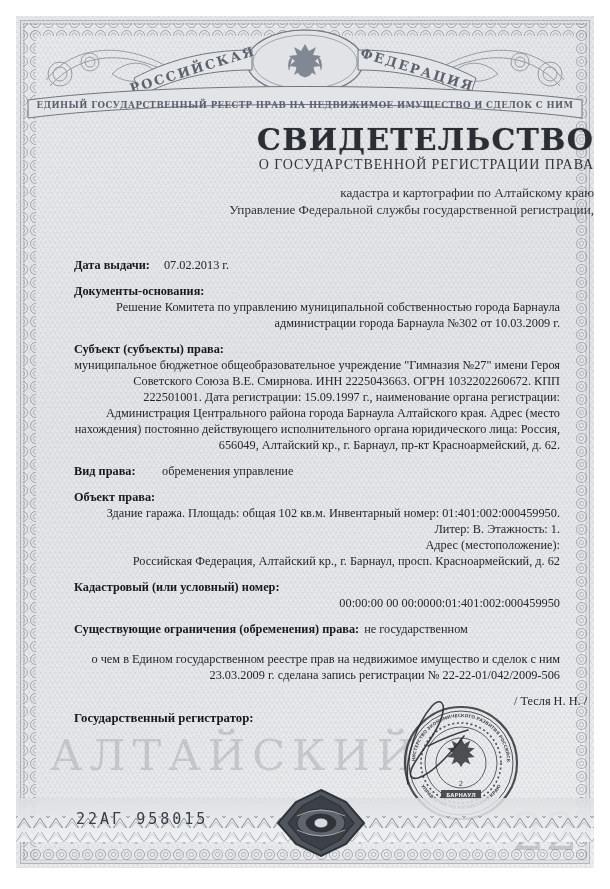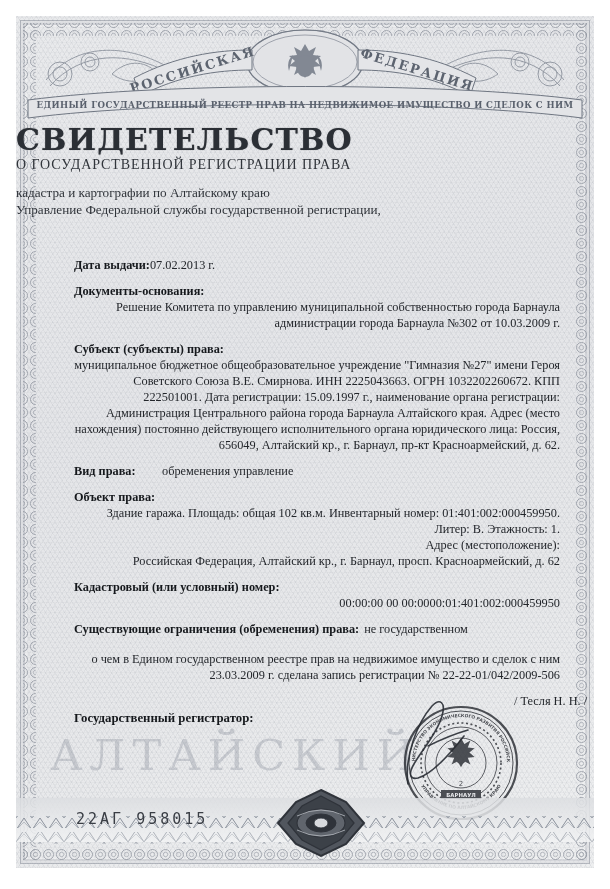--- a/index.html
+++ b/index.html
@@ -63,21 +63,21 @@
     height: 108px;
     pointer-events: none;
   }
 
   
   .titles {
     position: absolute;
     left: 0;
     top: 108px;
     width: 578px;
-    text-align: left;
+    text-align: right;
   }
   .t-main {
     font-family: "DejaVu Serif", serif;
     font-size: 30px;
     font-weight: 700;
     letter-spacing: 1.2px;
     color: #2b2f35;
     line-height: 1.06;
     text-shadow: 0 0 1px rgba(40,44,50,.55);
   }
@@ -105,21 +105,21 @@
     line-height: 1.30;
   }
   .blk { margin-bottom: 10px; }
   .lbl {
     font-weight: 700;
     color: #15181c;
   }
   .val { color: #23262b; text-align: right; }
   .ptxt { margin: 0; }
 
-  .field-date .lbl { margin-right: 0; }
+  .field-date .lbl { margin-right: 14px; }
   .field-vid .lbl { display: inline-block; width: 88px; }
 
   
   .wm-altayskiy {
     position: absolute;
     left: 34px;
     top: 714px;
     width: 520px;
     font-family: "DejaVu Serif", serif;
     font-size: 43px;
@@ -353,20 +353,21 @@
           <ellipse cx="59" cy="52" rx="6" ry="8"></ellipse>
         </g>
         <text x="59" y="82" font-family="DejaVu Sans, sans-serif" font-size="7" fill="#2a2d33" text-anchor="middle">2</text>
         <rect x="39" y="86" width="40" height="9" fill="#2a2d33"></rect>
         <text x="59" y="93" font-family="DejaVu Sans, sans-serif" font-size="5.4" fill="#e4e5e8" text-anchor="middle" font-weight="700">БАРНАУЛ</text>
       </g>
     </svg>
 
     <div class="registrar-name">/ Тесля Н. Н. /</div>
 
+    <div class="wm-22">22</div>
 
     <svg class="bottom-strip" viewBox="0 0 578 86" preserveAspectRatio="none">
       <defs>
         <pattern id="zig" x="0" y="0" width="16" height="12" patternUnits="userSpaceOnUse">
           <path d="M0 12 L8 0 L16 12" fill="none" stroke="#7a818d" stroke-width="1"></path>
           <path d="M0 12 L8 4 L16 12" fill="none" stroke="#99a0ab" stroke-width=".7"></path>
         </pattern>
         <linearGradient id="bsh" x1="0" y1="0" x2="0" y2="1">
           <stop offset="0%" stop-color="#dcdee1"></stop>
           <stop offset="100%" stop-color="#f2f3f4"></stop>

